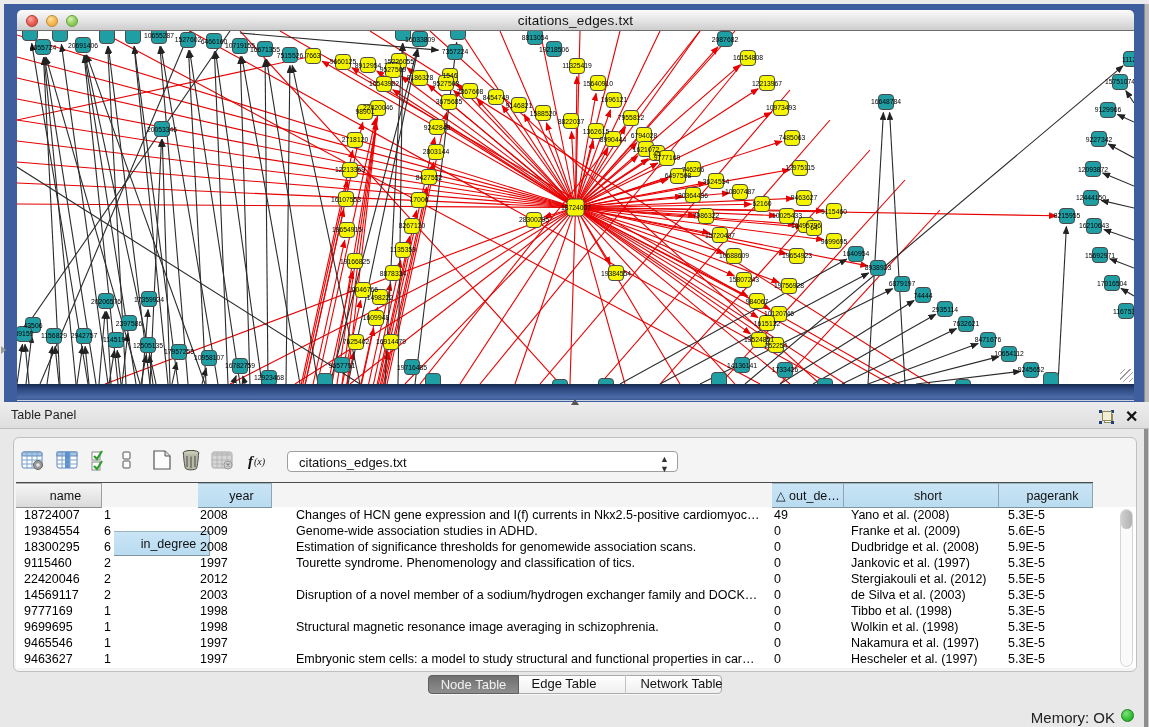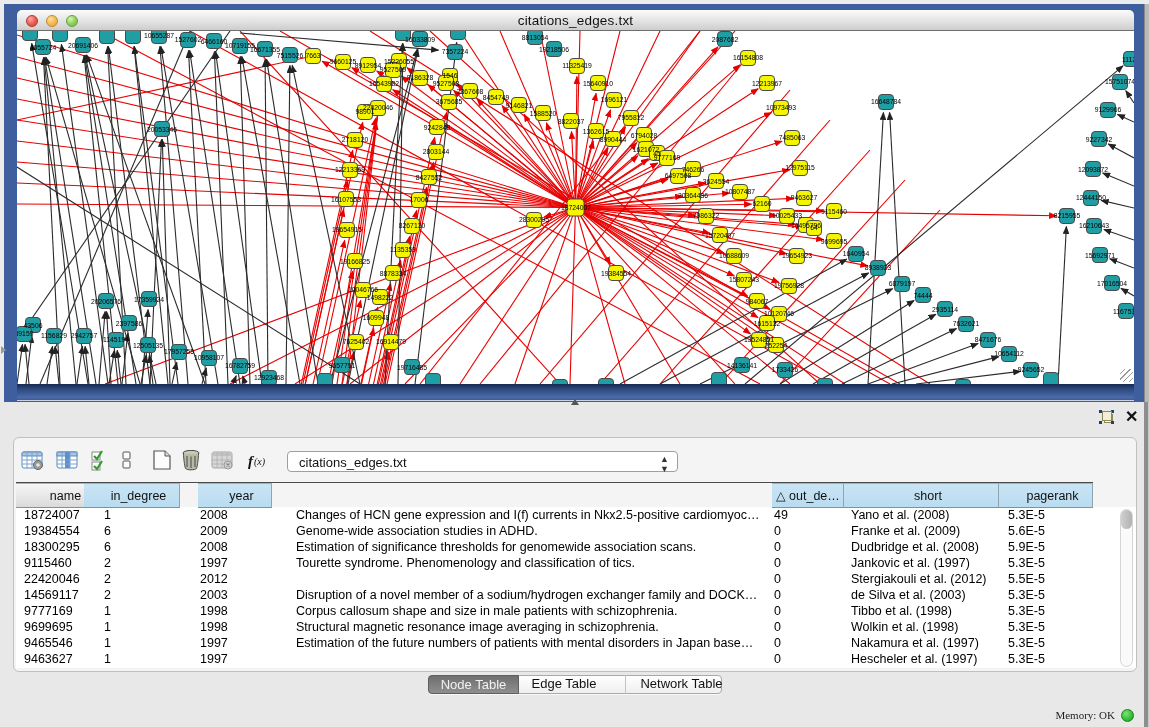--- a/index.html
+++ b/index.html
@@ -45,21 +45,21 @@
 .c0 { left:8px; } .c1 { left:88px; } .c2 { left:184px; } .c3 { left:280px; }
 .c4 { left:758px; } .c5 { left:835px; } .c6 { left:992px; }
 #vscroll { left:1120px; top:509px; width:13px; height:158px; background:#fafafa; border:1px solid #d5d5d5; border-radius:7px; }
 #vthumb { left:1121px; top:510px; width:11px; height:19px; background:linear-gradient(90deg,#cfcfcf,#b2b2b2); border-radius:6px; }
 
 #tabs { left:428px; top:675px; width:294px; height:19px; border:1px solid #a9a9a9; border-radius:4px; background:linear-gradient(#ffffff,#efefef); box-shadow:0 1px 0 rgba(255,255,255,.7); }
 #seg1 { left:428px; top:675px; width:91px; height:19px; background:linear-gradient(#6f6f6f,#8e8e8e); border-radius:4px 0 0 4px; border:1px solid #5f5f5f; color:#f2f2f2; text-align:center; line-height:18px; font-size:13px; }
 .seg { position:absolute; top:675px; height:19px; color:#111; text-align:center; line-height:18px; font-size:13px; }
 #seg2 { left:519px; width:90px; }
 #seg3 { left:609px; width:112px; border-left:1px solid #c2c2c2;margin-left:16px; }
-#mem { left:960px; top:709px; width:155px; text-align:right; font-size:11px; color:#222;font-family:Liberation Serif, serif; }
+#mem { left:960px; top:709px; width:155px; text-align:right; font-size:15px; color:#222; }
 #memdot { left:1121px; top:709px; width:13px; height:13px; border-radius:50%; background:radial-gradient(circle at 38% 32%, #7fe07f, #2fbf2f 60%, #23a523); border:1px solid #1d7d1d; }
 #cursor { left:571px; top:399px; width:0; height:0; border-left:4px solid transparent; border-right:4px solid transparent; border-bottom:6px solid #555; }
 </style></head>
 <body>
 <div id="stage">
 <div class="abs" id="appbg"></div>
 <div class="abs" id="rightstrip"></div>
 <div class="abs" id="canvas"></div>
 <svg width="1117" height="353" viewBox="17 31 1117 353" style="position:absolute;left:17px;top:31px">
 <defs>
@@ -549,20 +549,23 @@
 </svg>
 <div class="abs" id="grip"></div>
 <div class="abs" id="titlebar"></div>
 <div class="abs" id="title">citations_edges.txt</div>
 <div class="abs tl" id="tlr"></div>
     <div class="abs tl" id="tly"></div>
     <div class="abs tl" id="tlg"></div>
 <div class="abs" id="botband"></div>
 <div class="abs" id="panelbg"></div>
 <div class="abs" id="redge"></div>
+<div class="abs" id="phead">
+      <span>Table Panel</span>
+    </div>
 <div class="abs" id="pfloat"></div>
 <div class="abs" id="pclose">✕</div>
 <div class="abs" id="inner"></div>
 <svg width="260" height="26" style="position:absolute;left:20px;top:450px">
 <g transform="translate(2,2)">
         <rect x="0" y="0" width="20" height="16" rx="2" fill="#ffffff" stroke="#5f87b9"></rect>
         <rect x="0" y="0" width="20" height="4" rx="1.5" fill="#a8c6e4" stroke="#5f87b9"></rect>
         <path d="M5 0 V16 M10 0 V16 M15 0 V16 M0 8 H20 M0 12 H20" stroke="#7ba2cc" stroke-width="1" fill="none"></path>
         <circle cx="16" cy="13" r="4.5" fill="#9a9a9a" stroke="#666"></circle>
         <circle cx="16" cy="13" r="1.8" fill="#e8e8e8"></circle>
@@ -602,21 +605,21 @@
 <text x="228" y="16" font-family="Liberation Serif, serif" font-style="italic" font-weight="bold" font-size="15" fill="#111">f</text>
       <text x="234" y="15" font-family="Liberation Serif, serif" font-style="italic" font-size="10" fill="#111">(x)</text>
 </svg>
 <div class="abs" id="combo">
       <span>citations_edges.txt</span>
       <span class="ar">▲<br>▼</span>
     </div>
 <div class="abs" id="tbody"></div>
 <div class="abs" id="thead">
 <div class="th gray" style="left:0;width:86px;">name</div>
-<div class="th" style="left:68px;width:96px;">in_degree</div>
+<div class="th" style="left:98px;width:96px;margin-top:48px;">in_degree</div>
 <div class="th" style="left:182px;width:74px;">year</div>
 <div class="th" style="left:756px;width:72px;text-align:left;padding-left:4px;text-indent:0;">△ out_de…</div>
 <div class="th" style="left:828px;width:155px;">short</div>
 <div class="th" style="left:983px;width:94px;">pagerank</div>
 </div>
 <div class="trow" style="top:507px">
       <span class="c0">18724007</span>
       <span class="c1">1</span>
       <span class="c2">2008</span>
       <span class="c3">Changes of HCN gene expression and I(f) currents in Nkx2.5-positive cardiomyoc…</span>
@@ -665,47 +668,46 @@
       <span class="c2">2003</span>
       <span class="c3">Disruption of a novel member of a sodium/hydrogen exchanger family and DOCK…</span>
       <span class="c4">0</span>
       <span class="c5">de Silva et al. (2003)</span>
       <span class="c6">5.3E-5</span>
     </div>
 <div class="trow" style="top:603px">
       <span class="c0">9777169</span>
       <span class="c1">1</span>
       <span class="c2">1998</span>
-      <span class="c3">Corpus callosum shape and size in male patients with schizophrenia.</span>
       <span class="c4">0</span>
       <span class="c5">Tibbo et al. (1998)</span>
       <span class="c6">5.3E-5</span>
     </div>
 <div class="trow" style="top:619px">
       <span class="c0">9699695</span>
       <span class="c1">1</span>
       <span class="c2">1998</span>
       <span class="c3">Structural magnetic resonance image averaging in schizophrenia.</span>
       <span class="c4">0</span>
       <span class="c5">Wolkin et al. (1998)</span>
       <span class="c6">5.3E-5</span>
     </div>
 <div class="trow" style="top:635px">
       <span class="c0">9465546</span>
       <span class="c1">1</span>
       <span class="c2">1997</span>
-      <span class="c3">Estimation of the future numbers of patients with mental disorders in Japan base…</span>
       <span class="c4">0</span>
       <span class="c5">Nakamura et al. (1997)</span>
       <span class="c6">5.3E-5</span>
     </div>
 <div class="trow" style="top:651px">
       <span class="c0">9463627</span>
       <span class="c1">1</span>
       <span class="c2">1997</span>
+      <span class="c3">Embryonic stem cells: a model to study structural and functional properties in car…</span>
       <span class="c4">0</span>
       <span class="c5">Hescheler et al. (1997)</span>
       <span class="c6">5.3E-5</span>
     </div>
 <div class="abs" id="vscroll"></div>
 <div class="abs" id="vthumb"></div>
 <div class="abs" id="tabs"></div>
 <div class="abs" id="seg1">Node Table</div>
 <div class="abs seg" id="seg2">Edge Table</div>
 <div class="abs seg" id="seg3">Network Table</div>

